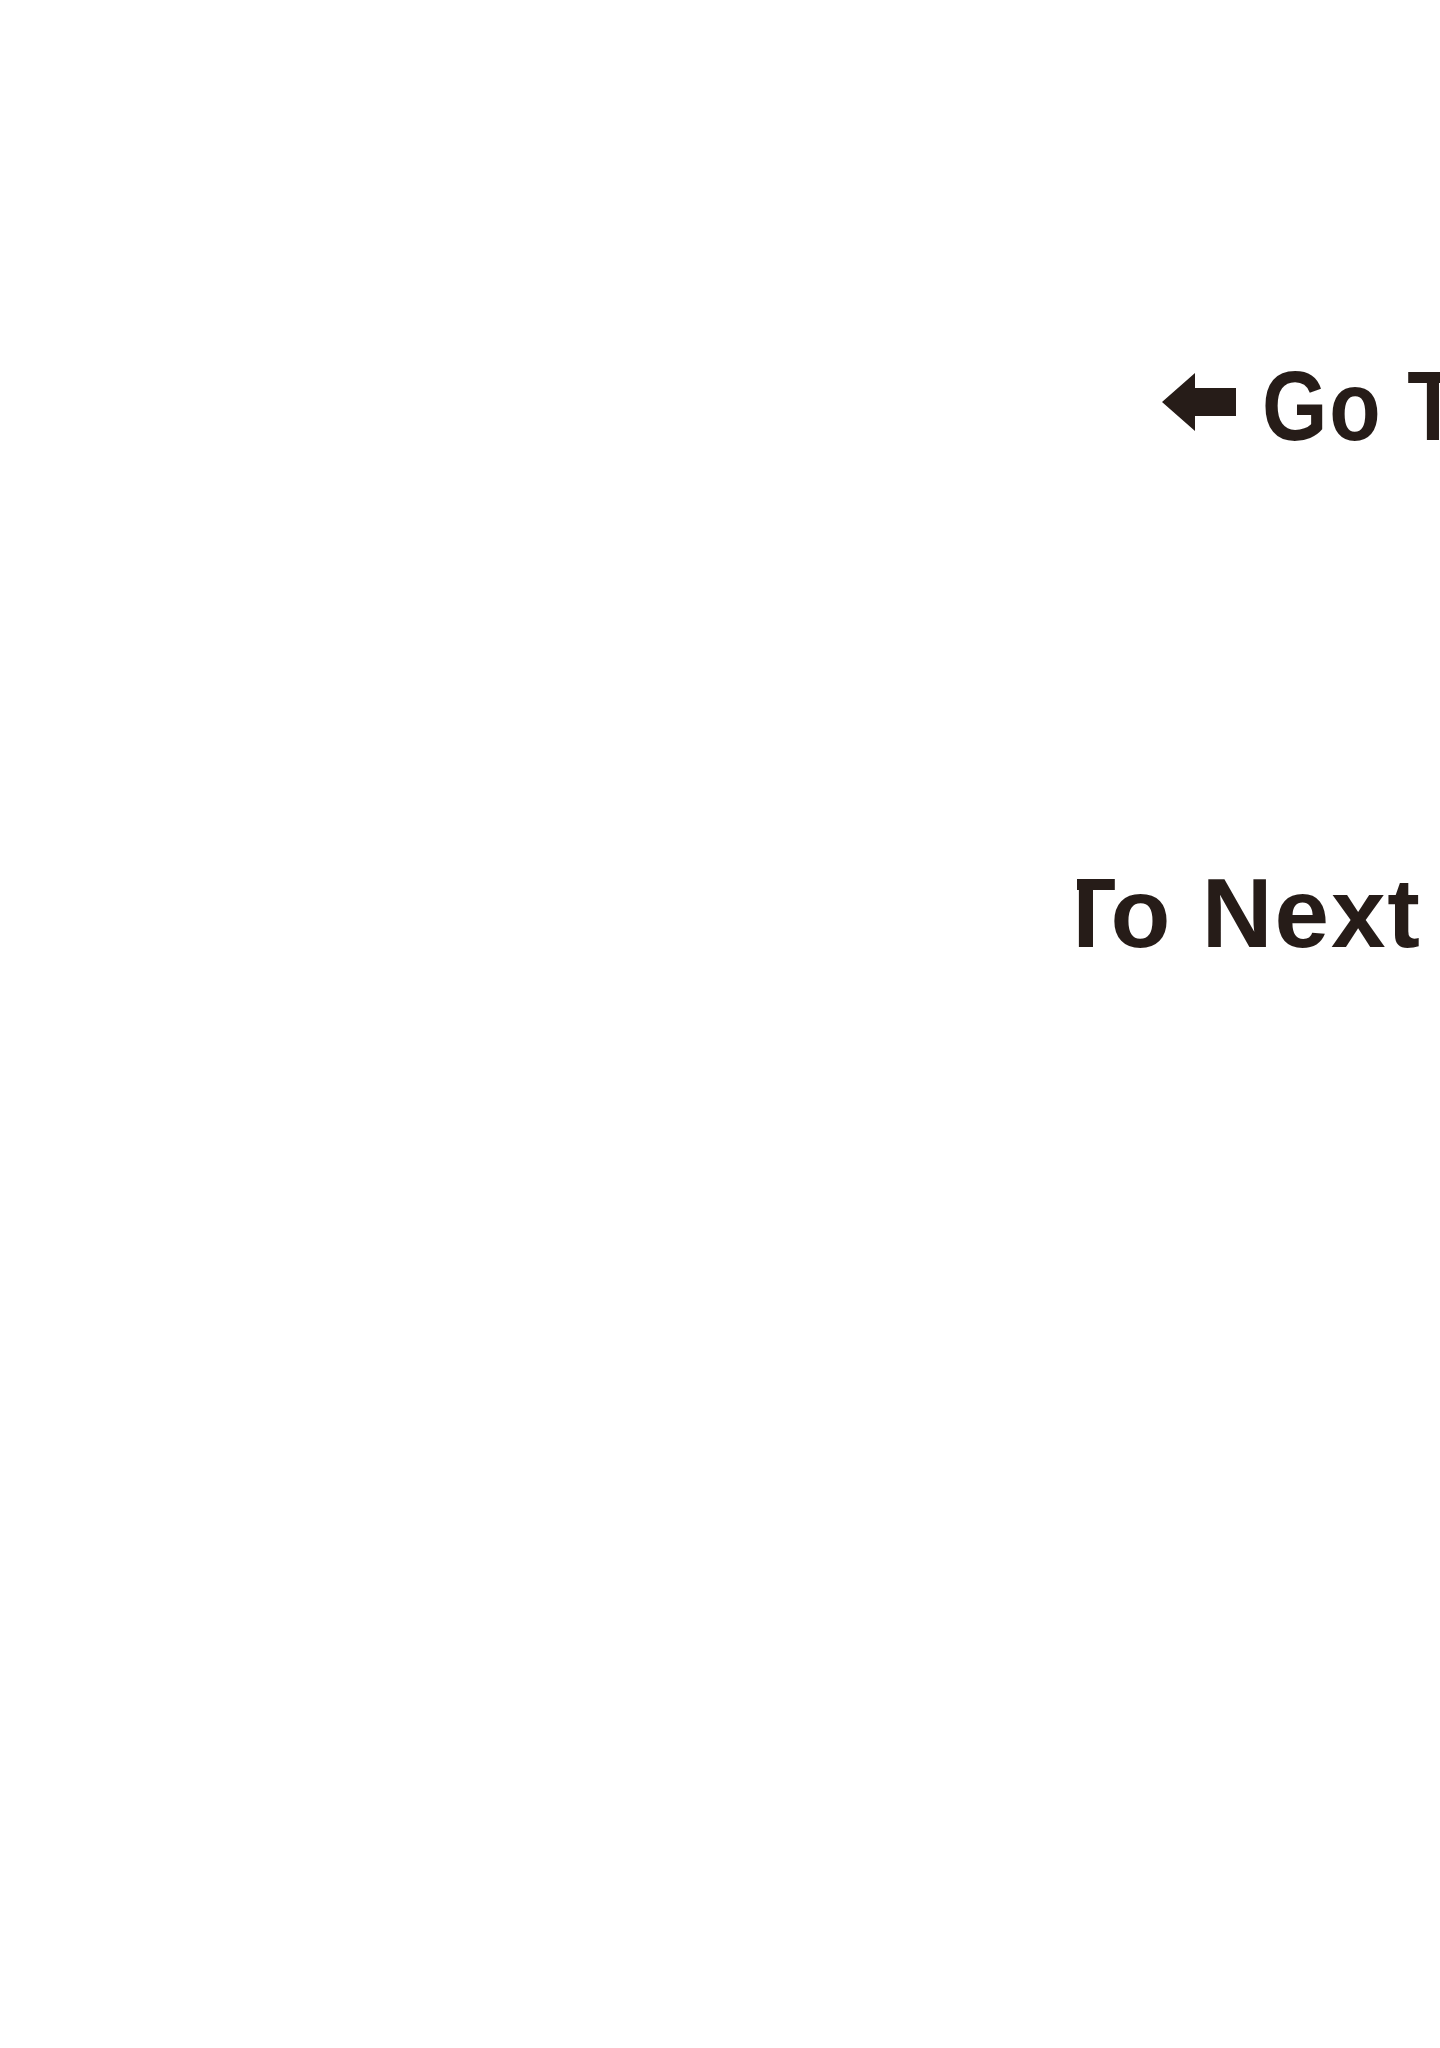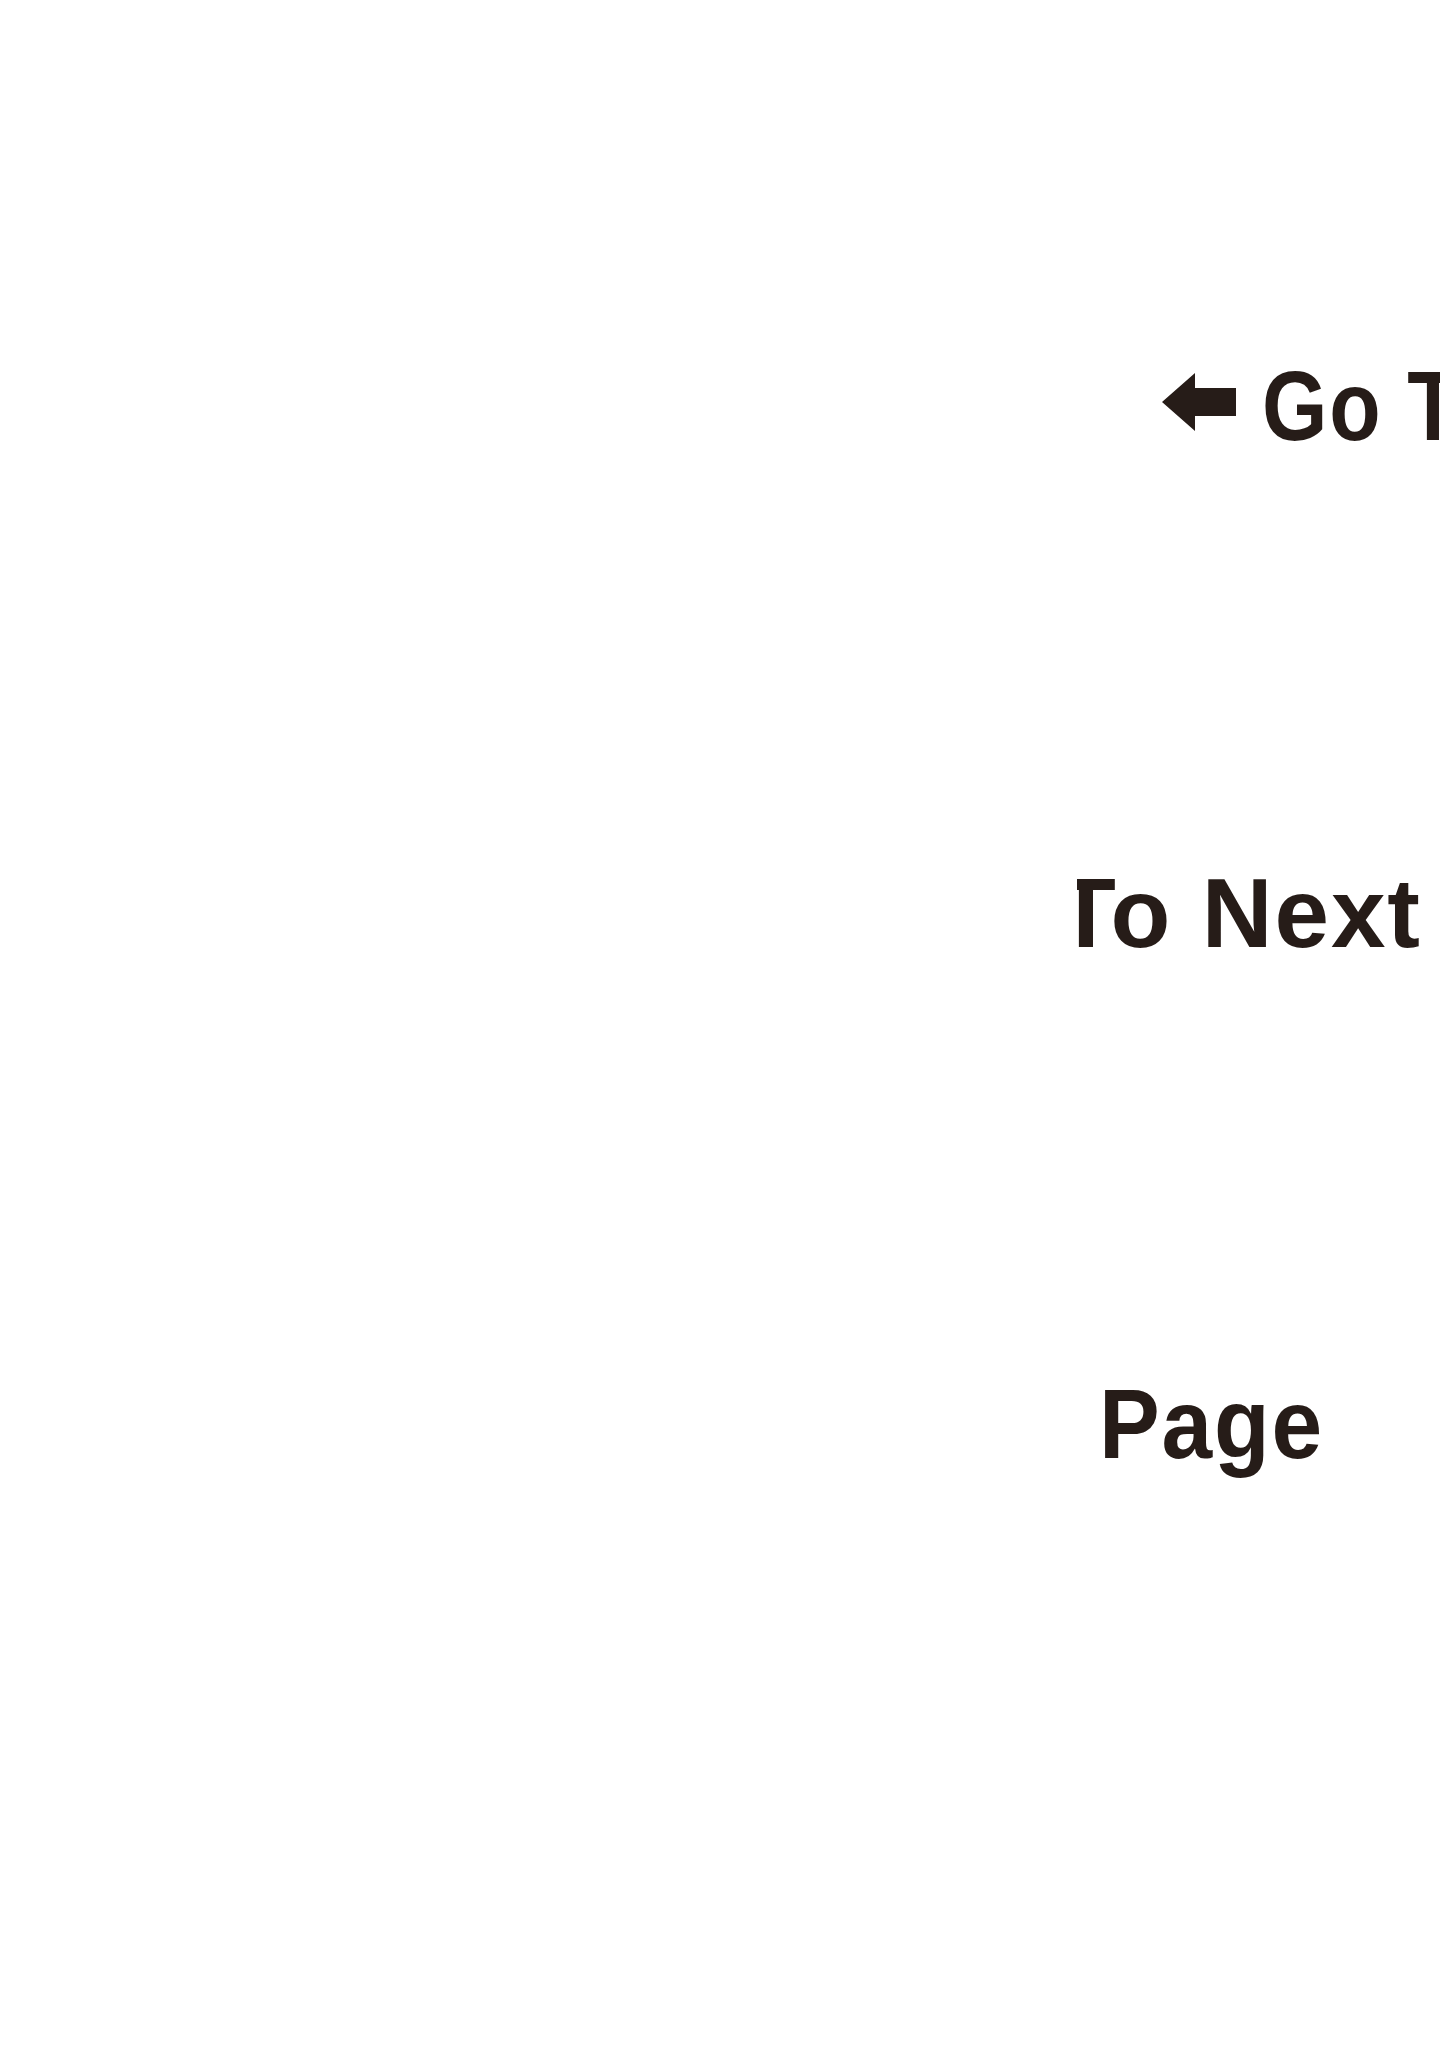--- a/index.html
+++ b/index.html
@@ -50,17 +50,14 @@
   </div>
 
   <div id="line1" class="frag">
     <span class="squeeze">Go To</span>
   </div>
 
   <div id="line2" class="frag">
     <span class="squeeze">To Next</span>
   </div>
 
-  <div id="line3" class="frag">
-    <span class="squeeze">Page</span>
-  </div>
 
 </div>
 
 </body></html>

